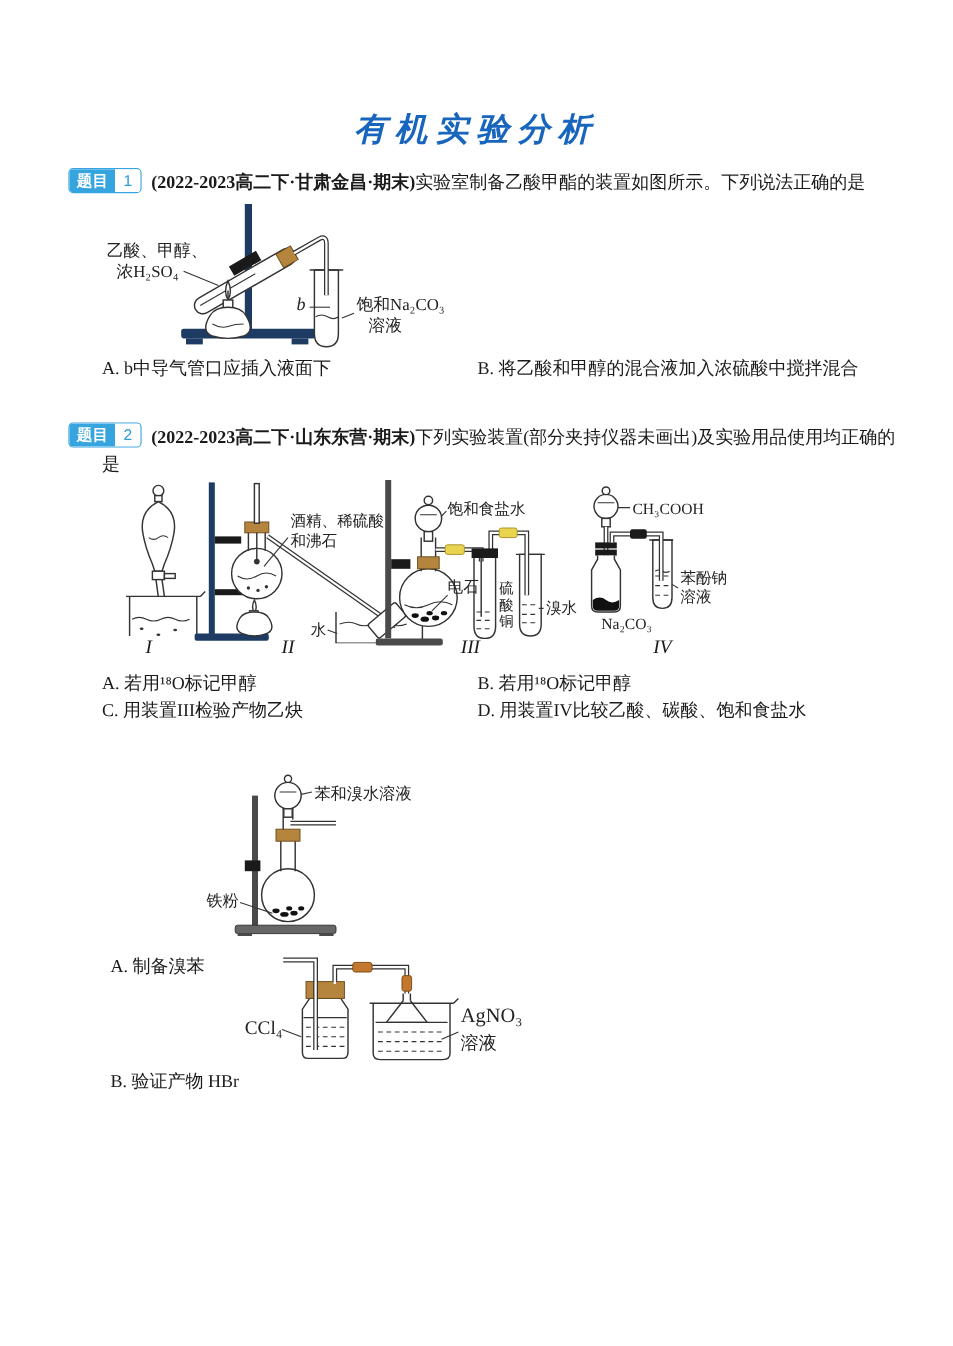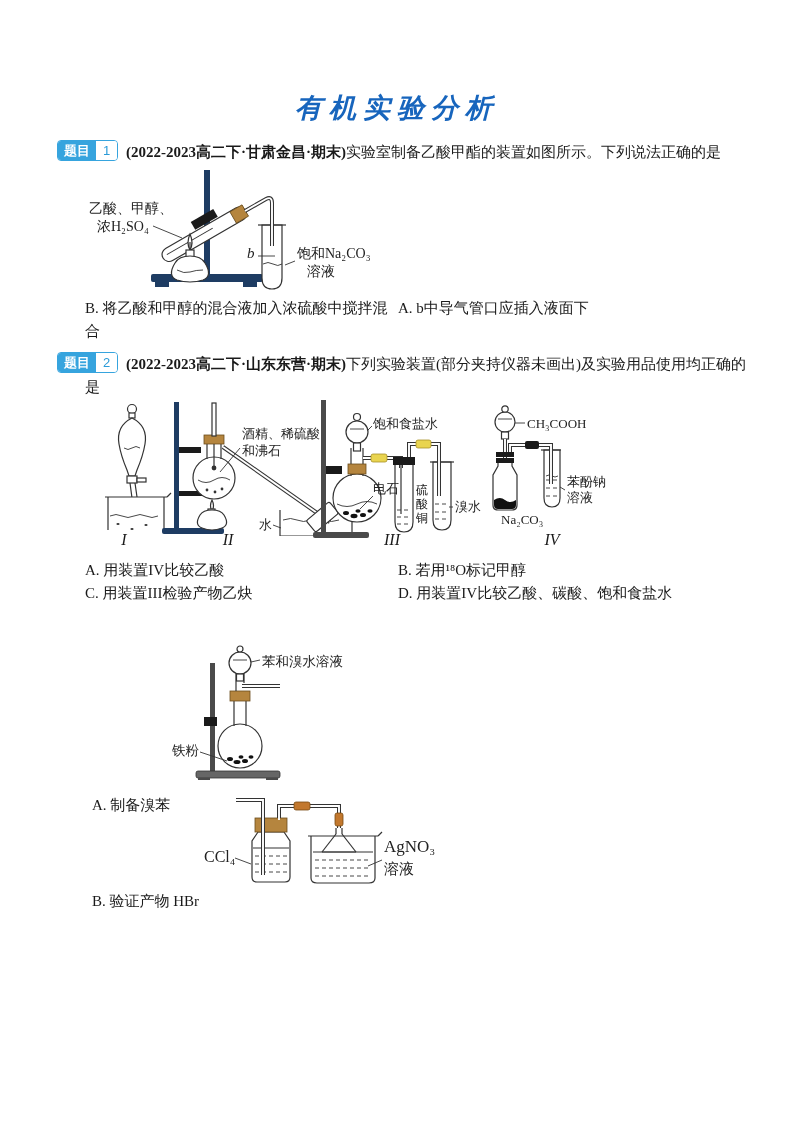--- a/index.html
+++ b/index.html
@@ -108,22 +108,22 @@
     <line class="thin" x1="90" y1="58" x2="119" y2="70"></line>
     <text x="184" y="90" font-size="15" font-style="italic">b</text>
     <line class="thin" x1="212" y1="88" x2="195" y2="88"></line>
     <line class="thin" x1="232" y1="93" x2="222" y2="97"></line>
     <text x="234" y="90" font-size="14">饱和Na₂CO₃</text>
     <text x="244" y="108" font-size="14">溶液</text>
   </svg>
 
   <div class="options" style="top:297px">
     <div class="opt-row">
+      <div class="opt">A. b中导气管口应插入液面下</div>
       <div class="opt">B. 将乙酸和甲醇的混合液加入浓硫酸中搅拌混合</div>
-      <div class="opt">A. b中导气管口应插入液面下</div>
     </div>
   </div>
 
   <div class="q-header" style="top:352px">
     <span class="badge"><span class="b-left">题目</span><span class="b-num">2</span></span>
     <span class="q-src">(2022-2023高二下·山东东营·期末)</span><span>下列实验装置(部分夹持仪器未画出)及实验用品使用均正确的是</span>
   </div>
 
   <svg class="fig" style="top:400px;left:80px" width="110" height="130" viewBox="0 0 110 130">
     <circle class="glass" cx="52" cy="9" r="4.5"></circle>
@@ -256,27 +256,27 @@
 
     <text x="40" y="28" font-size="13">CH₃COOH</text>
     <line class="thin" x1="28" y1="23" x2="38" y2="23"></line>
     <text x="80" y="86" font-size="13">苯酚钠</text>
     <text x="80" y="102" font-size="13">溶液</text>
     <line class="thin" x1="78" y1="90" x2="73" y2="87"></line>
     <text x="14" y="124" font-size="13">Na₂CO₃</text>
   </svg>
 
   <div class="fig-cap" style="top:531px;left:124px">I</div>
-  <div class="fig-cap" style="top:531px;left:228px">II</div>
+  <div class="fig-cap" style="top:531px;left:240px">II</div>
   <div class="fig-cap" style="top:531px;left:392px">III</div>
   <div class="fig-cap" style="top:531px;left:552px">IV</div>
 
   <div class="options" style="top:559px">
     <div class="opt-row">
-      <div class="opt">A. 用装置IV比较乙酸</div>
+      <div class="opt">A. 若用¹⁸O标记甲醇</div>
       <div class="opt">B. 若用¹⁸O标记甲醇</div>
     </div>
     <div class="opt-row">
       <div class="opt">C. 用装置III检验产物乙炔</div>
       <div class="opt">D. 用装置IV比较乙酸、碳酸、饱和食盐水</div>
     </div>
   </div>
 
 
   <svg class="fig" style="top:645px;left:138px" width="300" height="135" viewBox="0 0 300 135">

